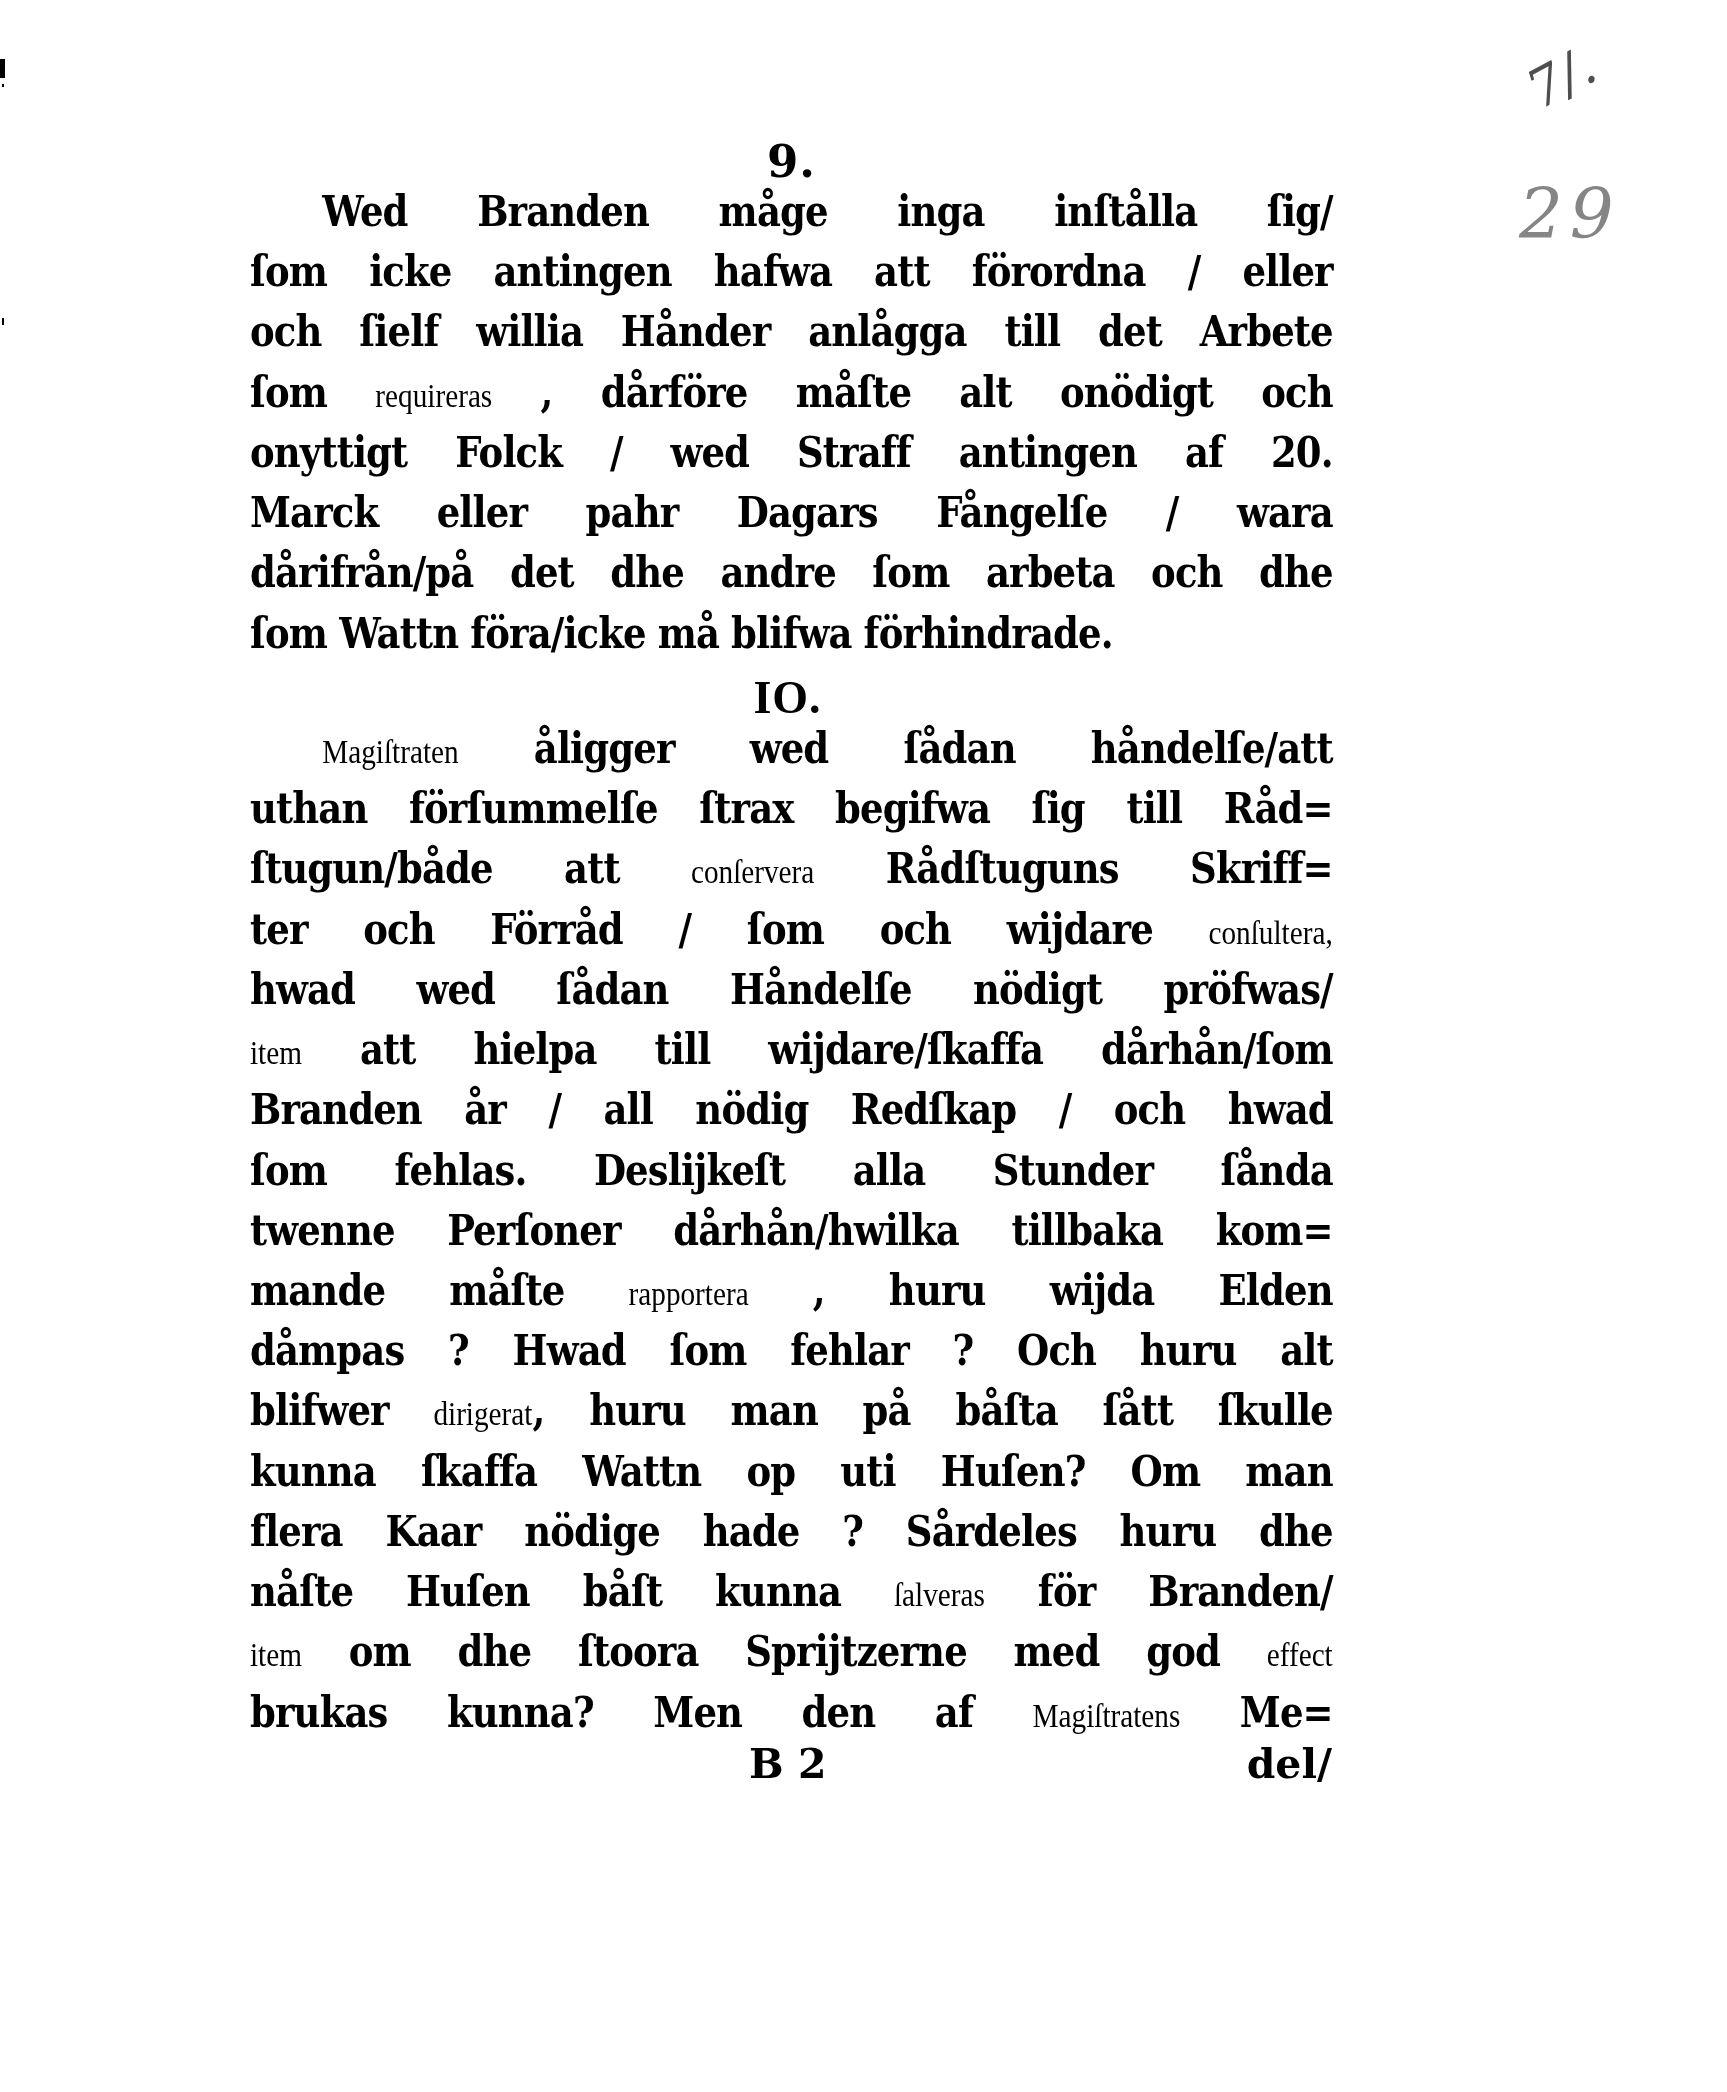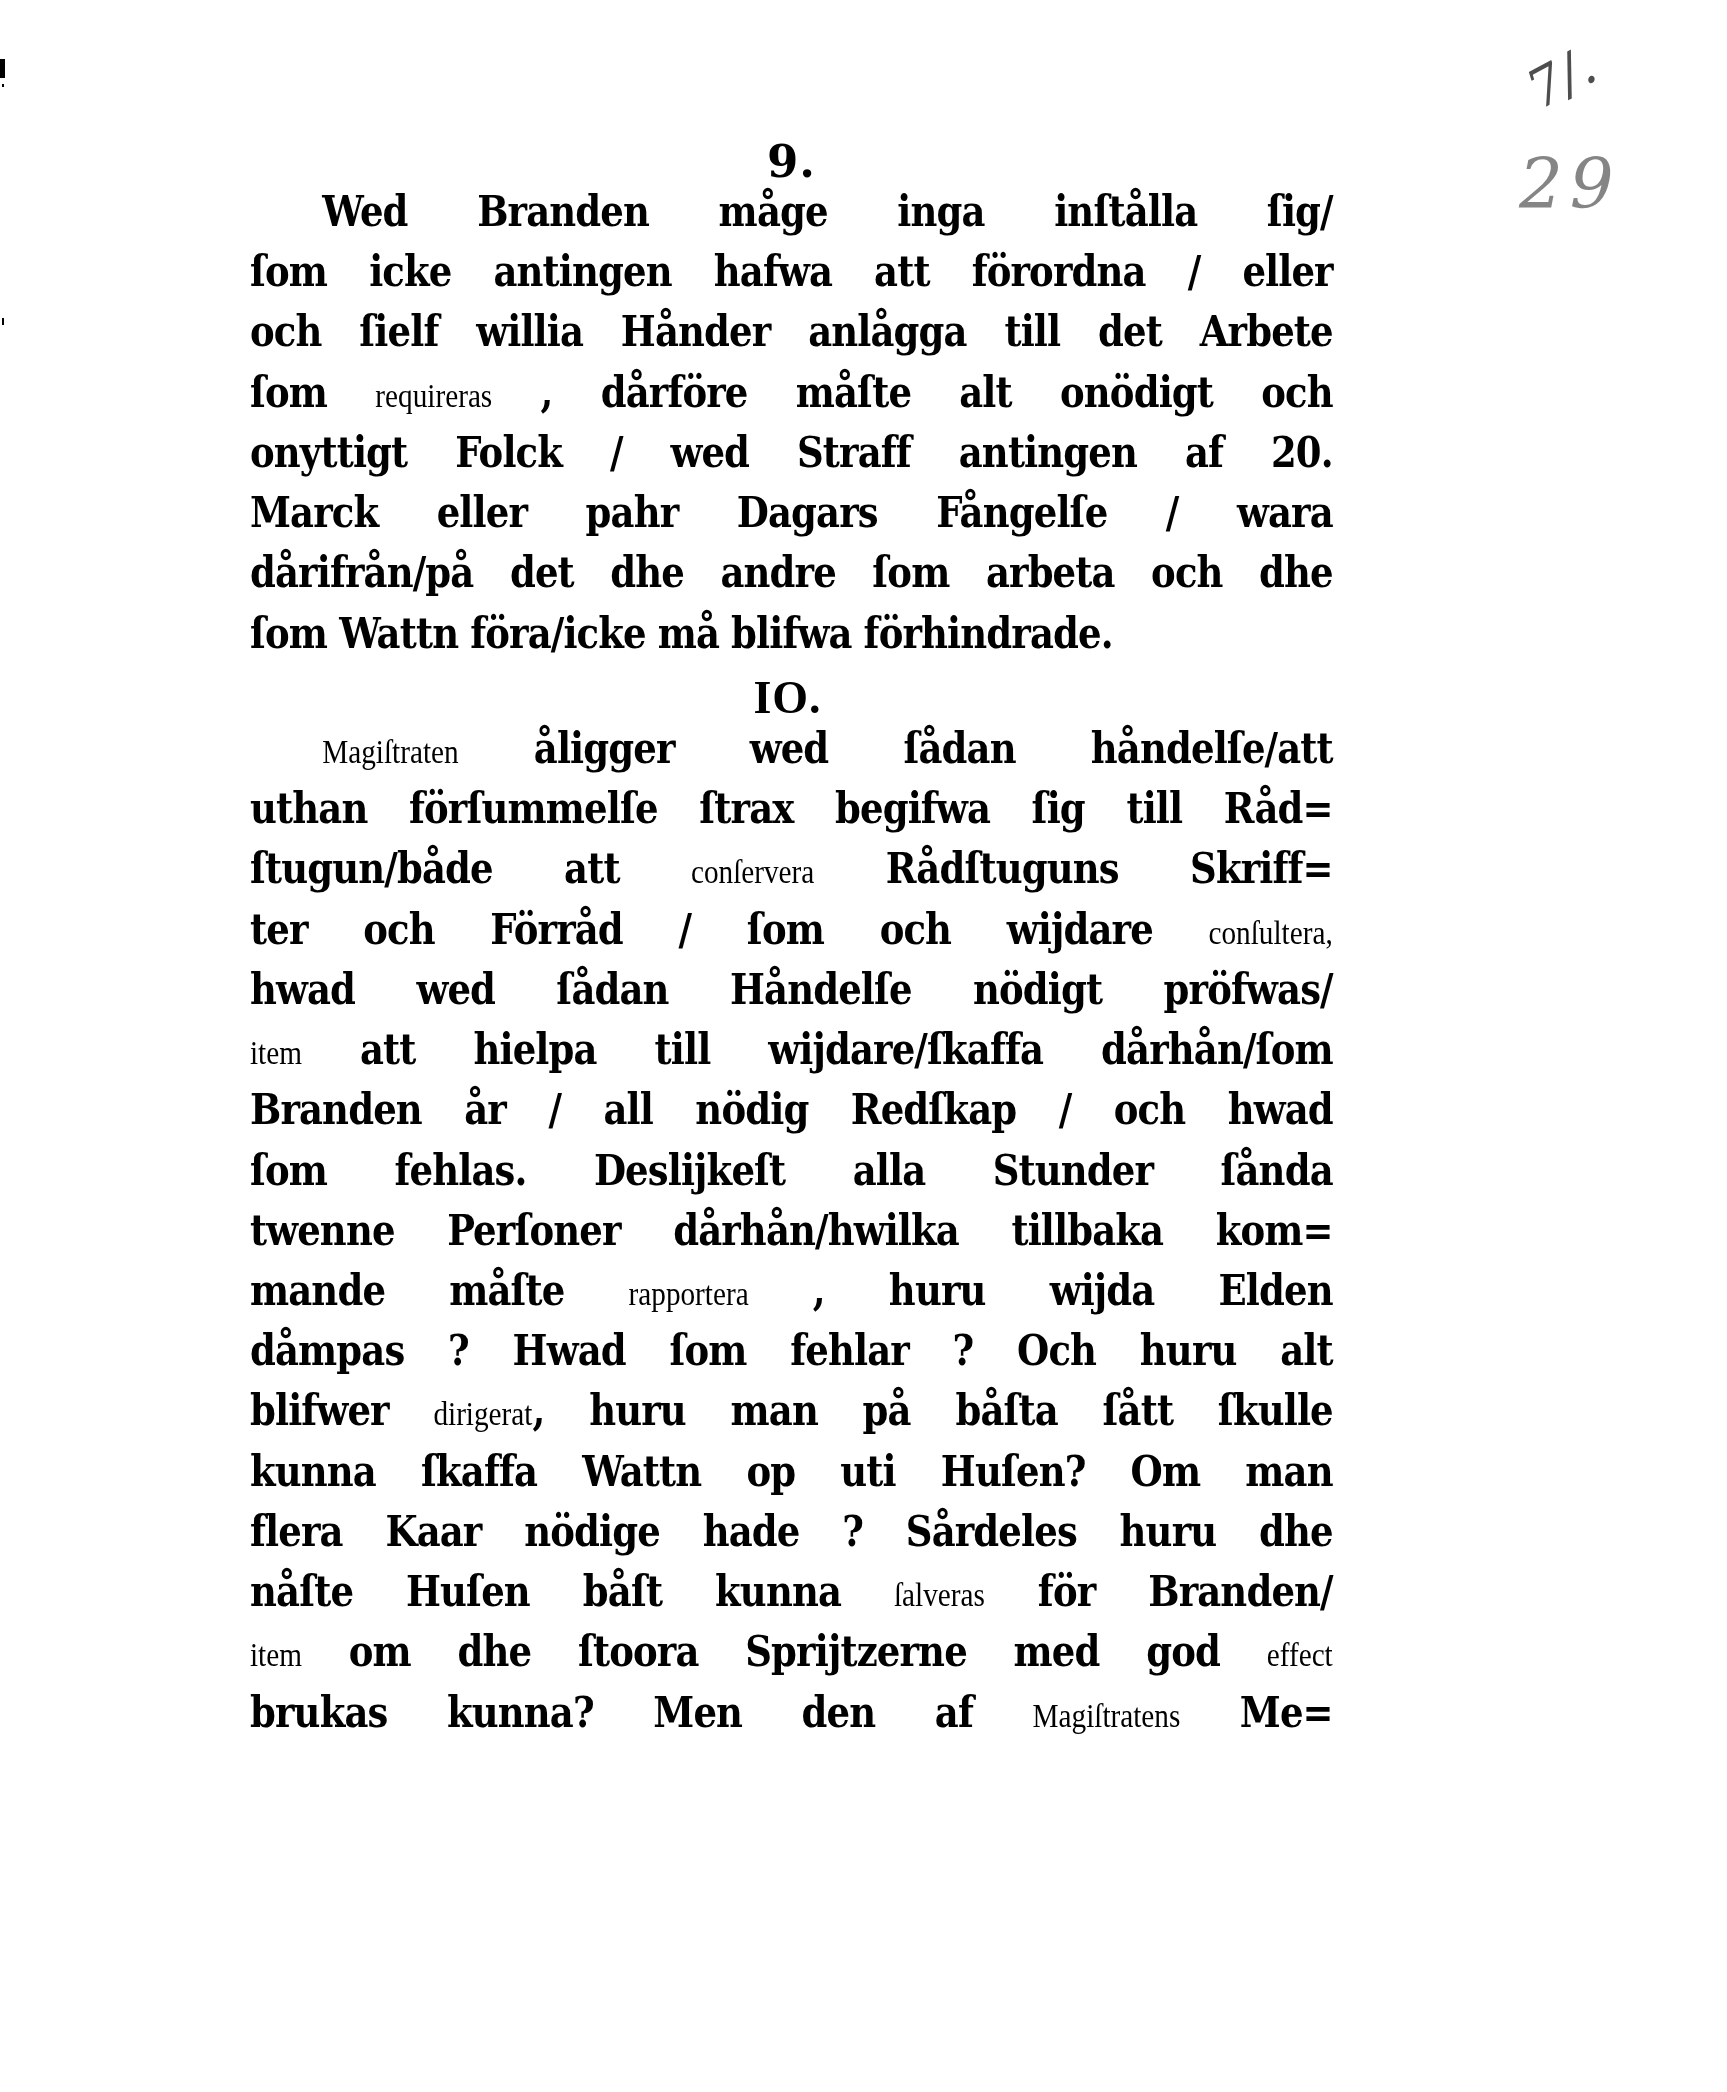--- a/index.html
+++ b/index.html
@@ -99,21 +99,21 @@
 </head>
 <body>
 
 <div class="page">
 
   <div class="edge-mark" style="left:0;top:59px;width:5.2px;height:19px;"></div>
   <div class="edge-mark" style="left:1.7px;top:84px;width:2.6px;height:3.4px;"></div>
   <div class="edge-mark" style="left:1.7px;top:318px;width:2.6px;height:6.9px;"></div>
 
   <div class="margin-note" style="left:1527px;top:47px;font-size:53px;transform:rotate(-28deg);opacity:0.8;">7/.</div>
-  <div class="margin-note" style="left:1519px;top:144px;font-size:69px;opacity:0.55;letter-spacing:6.9px;">29</div>
+  <div class="margin-note" style="left:1519px;top:174px;font-size:69px;opacity:0.55;letter-spacing:6.9px;">29</div>
 
   <div class="section-number" style="left:757px;top:139px;width:69px;">9.</div>
 
   <div class="text-block" style="top:181px;">
     <div class="line indent" style="top:0px;">
       <span>Wed Branden måge inga inſtålla ſig/</span>
     </div>
     <div class="line" style="top:60px;">
       <span>ſom icke antingen hafwa att förordna / eller</span>
     </div>
@@ -186,15 +186,19 @@
       <span>nåſte Huſen båſt kunna </span><span class="latin">ſalveras</span><span> för Branden/</span>
     </div>
     <div class="line" style="top:903px;">
       <span class="latin">item</span><span> om dhe ſtoora Sprijtzerne med god </span><span class="latin">effect</span>
     </div>
     <div class="line" style="top:964px;">
       <span>brukas kunna?   Men den af </span><span class="latin">Magiſtratens</span><span> Me=</span>
     </div>
   </div>
 
+  <div class="catchword-row" style="top:1738px;">
+    <span class="signature">B 2</span>
+    <span class="catchword">del/</span>
+  </div>
 
 </div>
 
 
 </body></html>

